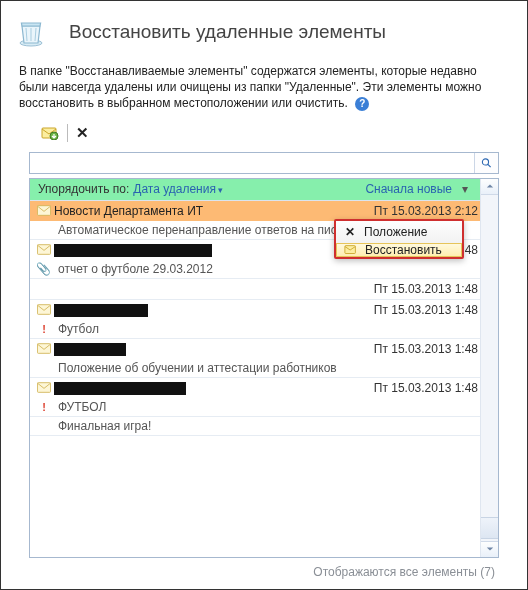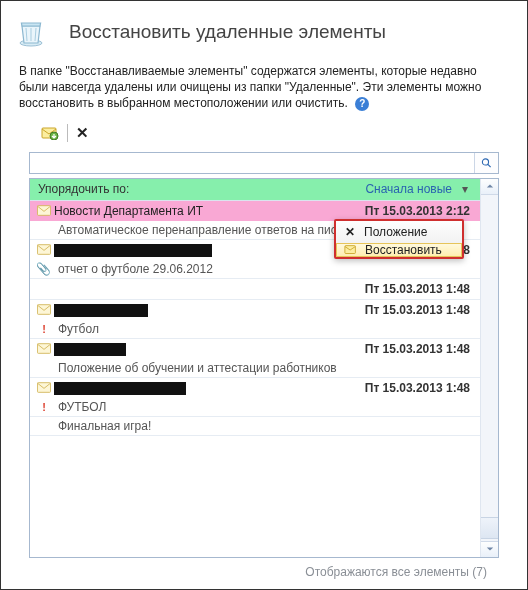--- a/index.html
+++ b/index.html
@@ -128,30 +128,30 @@
     display:flex; align-items:center; height:18px;
     padding-left:4px;
   }
   .item .ic {
     width:20px; flex-shrink:0; display:flex; align-items:center; justify-content:center;
   }
   .item .from {
     flex:1; padding-right:8px; white-space:nowrap; overflow:hidden; text-overflow:ellipsis;
   }
   .item .date {
-    padding-right:10px; color:#333;font-weight:bold;
+    padding-right:2px; color:#333;
   }
   .item .subject {
     padding-left:26px; color:#555; flex:1;
     white-space:nowrap; overflow:hidden; text-overflow:ellipsis;
   }
   .redacted {
     display:inline-block; background:#111; height:13px; vertical-align:middle;
   }
-  .item.highlight .row1 { background:#f9a8d4; }
+  .item.highlight .row1 { background:#fdba74; }
   .envelope-svg { width:14px; height:11px; }
   .attach { font-size:12px; color:#666; }
   .flag-red { color:#d43; font-weight:bold; font-size:11px; }
   .context-group {
     position:absolute;
     left:304px;
     top:40px;
     width:130px;
     border:2px solid #cf2f2f;
     border-radius:2px;
@@ -166,21 +166,21 @@
     background:linear-gradient(#fefefe,#f2f2f2);
   }
   .ctx-row + .ctx-row { border-top:1px solid #e3e3e3; }
   .ctx-row.hover {
     background:linear-gradient(#fff9dd,#ffeeb0);
     border:1px solid #e6c45a;
     height:14px;
   }
   .ctx-row .ic { width:16px; height:16px; display:flex; align-items:center; justify-content:center;}
   .footer {
-    position:absolute; right:40px; bottom:10px;
+    position:absolute; right:32px; bottom:10px;
     color:#8a8f96; font-size:12px;
   }
 </style>
 </head>
 <body>
 
 <div class="header">
   <span class="recycle-icon">
     <svg viewBox="0 0 32 32">
       <ellipse cx="16" cy="27" rx="11" ry="3" fill="#d8ecf5" stroke="#9bbfd5" stroke-width="1"></ellipse>
@@ -219,20 +219,23 @@
         <circle cx="6.5" cy="6.5" r="4.5" fill="none" stroke="#2d68b2" stroke-width="1.6"></circle>
         <line x1="10" y1="10" x2="14" y2="14" stroke="#2d68b2" stroke-width="1.8"></line>
       </svg>
   </button>
 </div>
 
 <div class="list-frame">
   <div class="list-body">
     <div class="sort-row">
       <span class="label">Упорядочить по:</span>
+      <span class="link">
+        <span>Дата удаления</span><span class="caret">▾</span>
+      </span>
       <span class="spacer"></span>
       <span class="link">Сначала новые</span>
       <span class="dropdown-caret">▾</span>
     </div>
     <div id="items">
         <div class="item highlight">
           <div class="row1">
             <span class="ic">
               <svg class="envelope-svg" viewBox="0 0 16 12">
                 <rect x="0.5" y="0.5" width="15" height="11" rx="1" fill="#fdf6d6" stroke="#d1b557"></rect>
@@ -255,21 +258,21 @@
                 <polyline points="0.5,1 8,7 15.5,1" fill="none" stroke="#d1b557"></polyline>
               </svg>
             </span>
             <span class="from"><span class="redacted" style="width: 158px;"></span></span>
             <span class="date">48</span>
           </div>
           <div class="row2">
             <span class="ic">
               <span class="attach">📎</span>
             </span>
-            <span class="subject" style="padding-left: 4px;">отчет о футболе 29.06.2012</span>
+            <span class="subject" style="padding-left: 4px;">отчет о футболе 29.03.2012</span>
           </div>
         </div>
         <div class="item">
           <div class="row1">
             <span class="ic"></span>
             <span class="from"><span class="redacted" style="width: 0px;"></span></span>
             <span class="date">Пт 15.03.2013 1:48</span>
           </div>
         </div>
         <div class="item">

